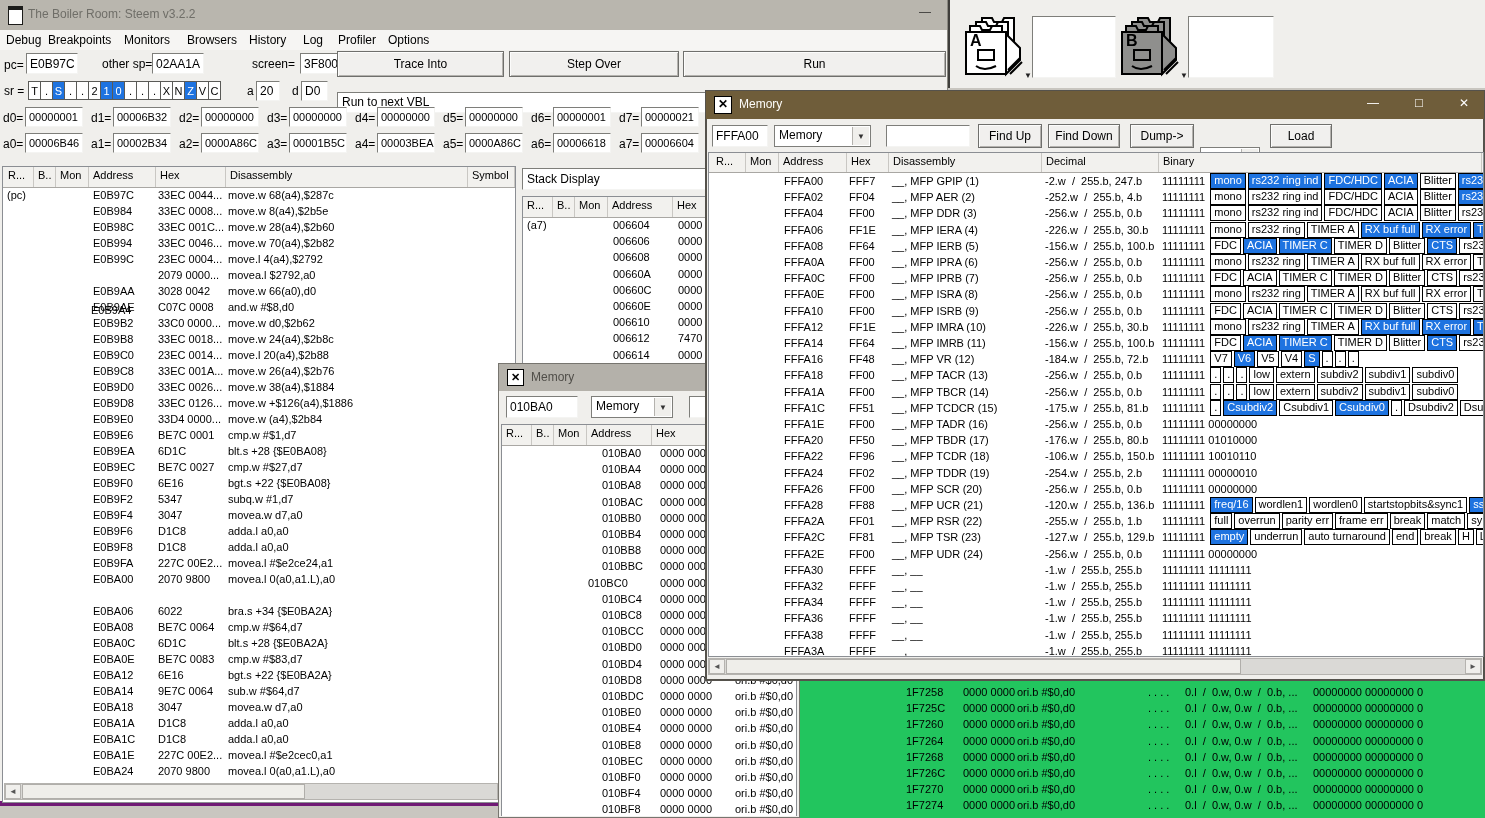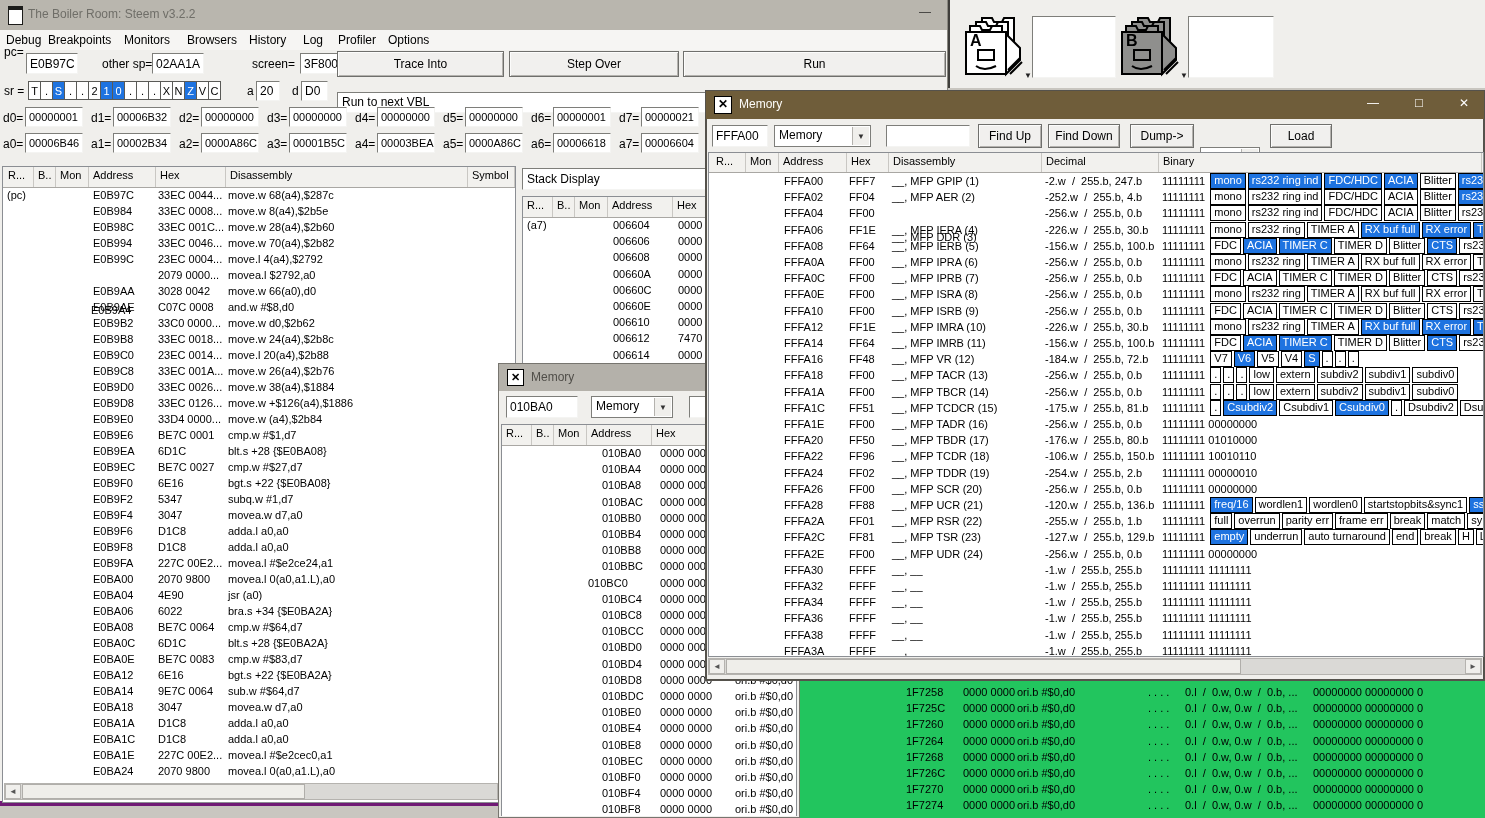--- a/index.html
+++ b/index.html
@@ -48,21 +48,21 @@
       <div style="position: absolute; left: 6px; top: 3px; font-size: 12px;">Debug</div>
       <div style="position: absolute; left: 48px; top: 3px; font-size: 12px;">Breakpoints</div>
       <div style="position: absolute; left: 124px; top: 3px; font-size: 12px;">Monitors</div>
       <div style="position: absolute; left: 187px; top: 3px; font-size: 12px;">Browsers</div>
       <div style="position: absolute; left: 249px; top: 3px; font-size: 12px;">History</div>
       <div style="position: absolute; left: 303px; top: 3px; font-size: 12px;">Log</div>
       <div style="position: absolute; left: 338px; top: 3px; font-size: 12px;">Profiler</div>
       <div style="position: absolute; left: 388px; top: 3px; font-size: 12px;">Options</div>
     </div>
 
-  <span class="tlabel" style="left:4px;top:45px;">pc=</span>
+  <span class="tlabel" style="left:4px;top:58px;">pc=</span>
   <input class="sunken abs" style="left: 26px; top: 53px; width: 52px; height: 21px;" value="E0B97C">
   <span class="tlabel" style="left:102px;top:57px;">other sp=</span>
   <input class="sunken abs" style="left: 152px; top: 53px; width: 52px; height: 21px;" value="02AA1A">
   <span class="tlabel" style="left:252px;top:57px;">screen=</span>
   <input class="sunken abs" style="left: 300px; top: 53px; width: 54px; height: 21px;" value="3F8000">
   <div class="btn abs" style="left:337px;top:51px;width:167px;height:26px;">Trace Into</div>
   <div class="btn abs" style="left:509px;top:51px;width:170px;height:26px;">Step Over</div>
   <div class="btn abs" style="left:683px;top:51px;width:263px;height:26px;">Run</div>
 
   <span class="tlabel" style="left:4px;top:84px;">sr =</span>
@@ -259,25 +259,20 @@
         <div class="row" style="left: 0px; right: 0px; top: 368px;">
           <div class="cell" style="left: 90px;">E0B9FA</div>
           <div class="cell" style="left: 155px;">227C 00E2...</div>
           <div class="cell" style="left: 225px;">movea.l #$e2ce24,a1</div>
         </div>
         <div class="row" style="left: 0px; right: 0px; top: 384px;">
           <div class="cell" style="left: 90px;">E0BA00</div>
           <div class="cell" style="left: 155px;">2070 9800</div>
           <div class="cell" style="left: 225px;">movea.l 0(a0,a1.L),a0</div>
         </div>
-        <div class="row" style="left: 0px; right: 0px; top: 400px;">
-          <div class="cell" style="left: 90px;">E0BA04</div>
-          <div class="cell" style="left: 155px;">4E90</div>
-          <div class="cell" style="left: 225px;">jsr (a0)</div>
-        </div>
         <div class="row" style="left: 0px; right: 0px; top: 416px;">
           <div class="cell" style="left: 90px;">E0BA06</div>
           <div class="cell" style="left: 155px;">6022</div>
           <div class="cell" style="left: 225px;">bra.s +34 {$E0BA2A}</div>
         </div>
         <div class="row" style="left: 0px; right: 0px; top: 432px;">
           <div class="cell" style="left: 90px;">E0BA08</div>
           <div class="cell" style="left: 155px;">BE7C 0064</div>
           <div class="cell" style="left: 225px;">cmp.w #$64,d7</div>
         </div>
@@ -686,21 +681,21 @@
         <div class="row" style="left: 0px; right: 0px; top: 16.2px;">
           <div class="cell" style="left: 75px;">FFFA02</div>
           <div class="cell" style="left: 140px;">FF04</div>
           <div class="cell" style="left: 183px;">__, MFP AER (2)</div>
           <div class="cell" style="left: 336px;">-252.w  /  255.b, 4.b</div>
           <div class="cell binwrap" style="left: 453px; width: 322px; white-space: nowrap;"><span>11111111 </span><span class="bit">mono</span><span class="bit">rs232 ring ind</span><span class="bit">FDC/HDC</span><span class="bit">ACIA</span><span class="bit">Blitter</span><span class="bit on">rs232 CTS</span></div>
         </div>
         <div class="row" style="left: 0px; right: 0px; top: 32.4px;">
           <div class="cell" style="left: 75px;">FFFA04</div>
           <div class="cell" style="left: 140px;">FF00</div>
-          <div class="cell" style="left: 183px; margin-top: 24px;">__, MFP DDR (3)</div>
+          <div class="cell" style="left: 183px;">__, MFP DDR (3)</div>
           <div class="cell" style="left: 336px;">-256.w  /  255.b, 0.b</div>
           <div class="cell binwrap" style="left: 453px; width: 322px; white-space: nowrap;"><span>11111111 </span><span class="bit">mono</span><span class="bit">rs232 ring ind</span><span class="bit">FDC/HDC</span><span class="bit">ACIA</span><span class="bit">Blitter</span><span class="bit">rs232 CTS</span></div>
         </div>
         <div class="row" style="left: 0px; right: 0px; top: 48.6px;">
           <div class="cell" style="left: 75px;">FFFA06</div>
           <div class="cell" style="left: 140px;">FF1E</div>
           <div class="cell" style="left: 183px;">__, MFP IERA (4)</div>
           <div class="cell" style="left: 336px;">-226.w  /  255.b, 30.b</div>
           <div class="cell binwrap" style="left: 453px; width: 322px; white-space: nowrap;"><span>11111111 </span><span class="bit">mono</span><span class="bit">rs232 ring</span><span class="bit">TIMER A</span><span class="bit on">RX buf full</span><span class="bit on">RX error</span><span class="bit on">TX buf e</span></div>
         </div>

